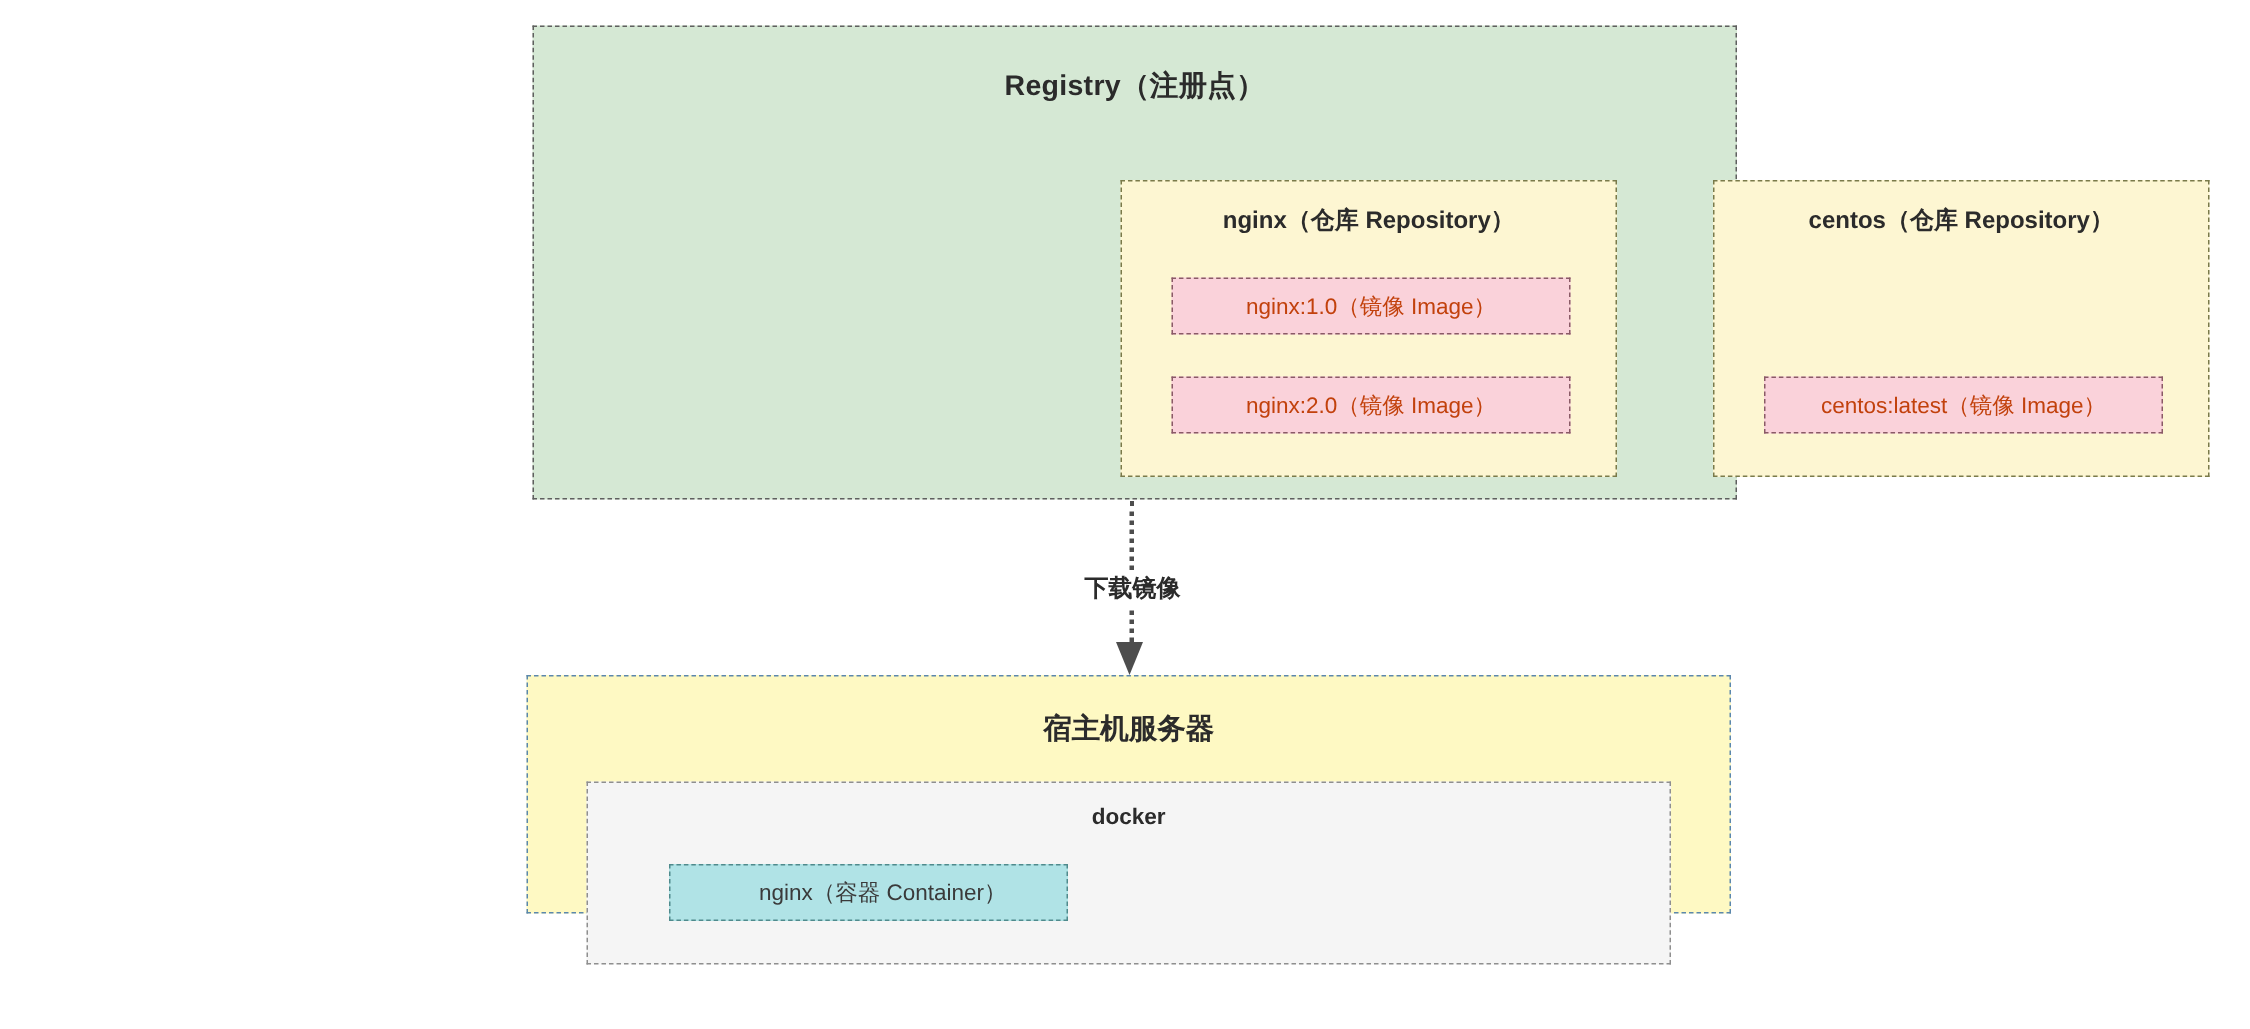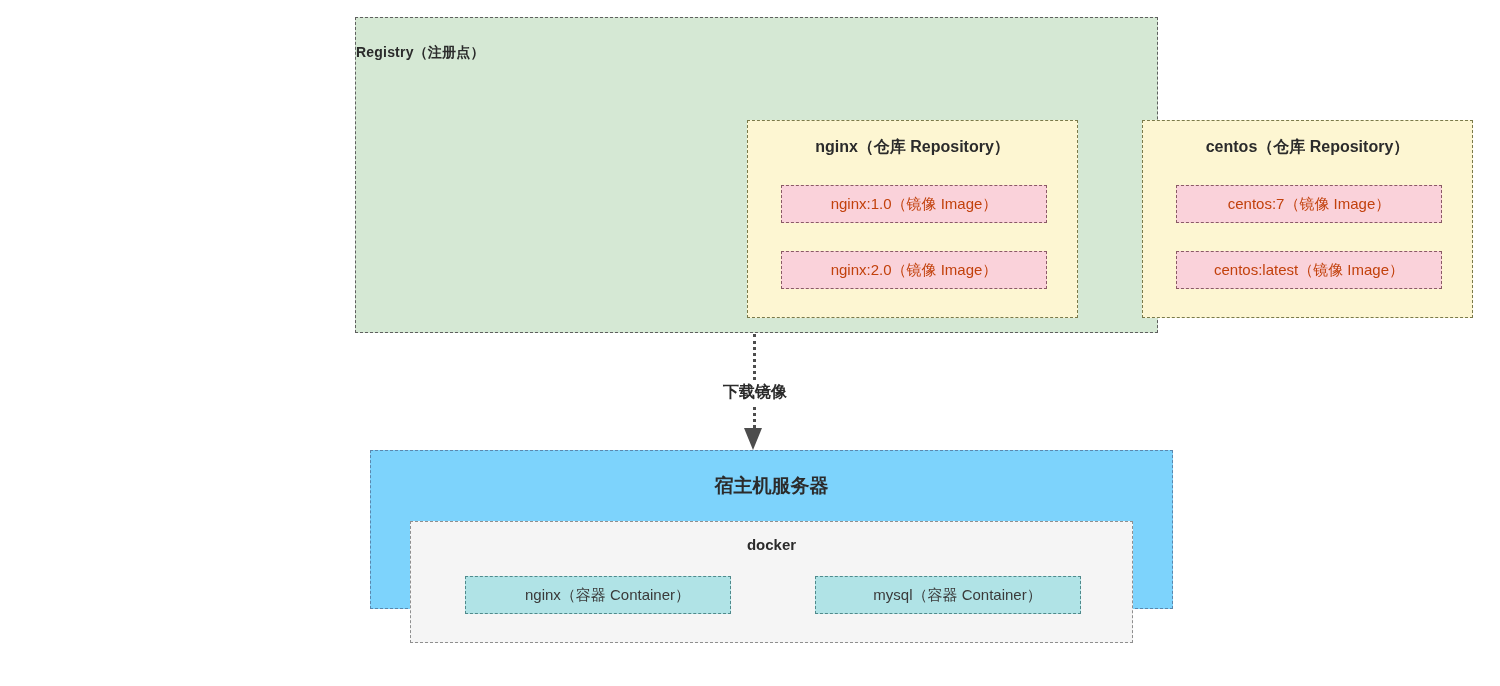--- a/index.html
+++ b/index.html
@@ -29,21 +29,22 @@
     width: 803px;
     height: 316px;
     background: #d5e8d4;
     border-color: #5f5f5f;
   }
   .registry-title {
     position: absolute;
     left: 0;
     right: 0;
     top: 26px;
-    font-size: 14px;
+    text-align: center;
+    font-size: 19px;
     font-weight: bold;
     color: #2b2b2b;
     letter-spacing: .2px;
   }
 
   
   .repo-box {
     top: 102px;
     width: 331px;
     height: 198px;
@@ -110,25 +111,25 @@
     text-align: center;
     font-size: 16px;
     font-weight: bold;
     color: #2b2b2b;
     background: #ffffff;
     padding: 2px 0;
   }
 
   
   .host-box {
-    left: 370px;
+    left: 351px;
     top: 450px;
     width: 803px;
     height: 159px;
-    background: #7dd3fc;
+    background: #fef9c3;
     border-color: #5b87ad;
   }
   .host-title {
     position: absolute;
     left: 0;
     right: 0;
     top: 22px;
     text-align: center;
     font-size: 19px;
     font-weight: bold;
@@ -189,23 +190,20 @@
     </div>
 
     <div class="node image-box second">
       <span class="image-label">nginx:2.0（镜像 Image）</span>
     </div>
   </div>
 
   <div class="node repo-box repo-centos">
     <div class="repo-title">centos（仓库 Repository）</div>
 
-    <div class="node image-box first">
-      <span class="image-label">centos:7（镜像 Image）</span>
-    </div>
 
     <div class="node image-box second">
       <span class="image-label">centos:latest（镜像 Image）</span>
     </div>
   </div>
 </div>
 
 <div class="arrow-line"></div>
 <div class="arrow-head"></div>
 <div class="arrow-label">下载镜像</div>
@@ -213,17 +211,14 @@
 <div class="node host-box">
   <div class="host-title">宿主机服务器</div>
 
   <div class="node docker-box">
     <div class="docker-title">docker</div>
 
     <div class="node container-box container-nginx">
       <span class="container-label">nginx（容器 Container）</span>
     </div>
 
-    <div class="node container-box container-mysql">
-      <span class="container-label">mysql（容器 Container）</span>
-    </div>
   </div>
 </div>
 
 </body></html>

